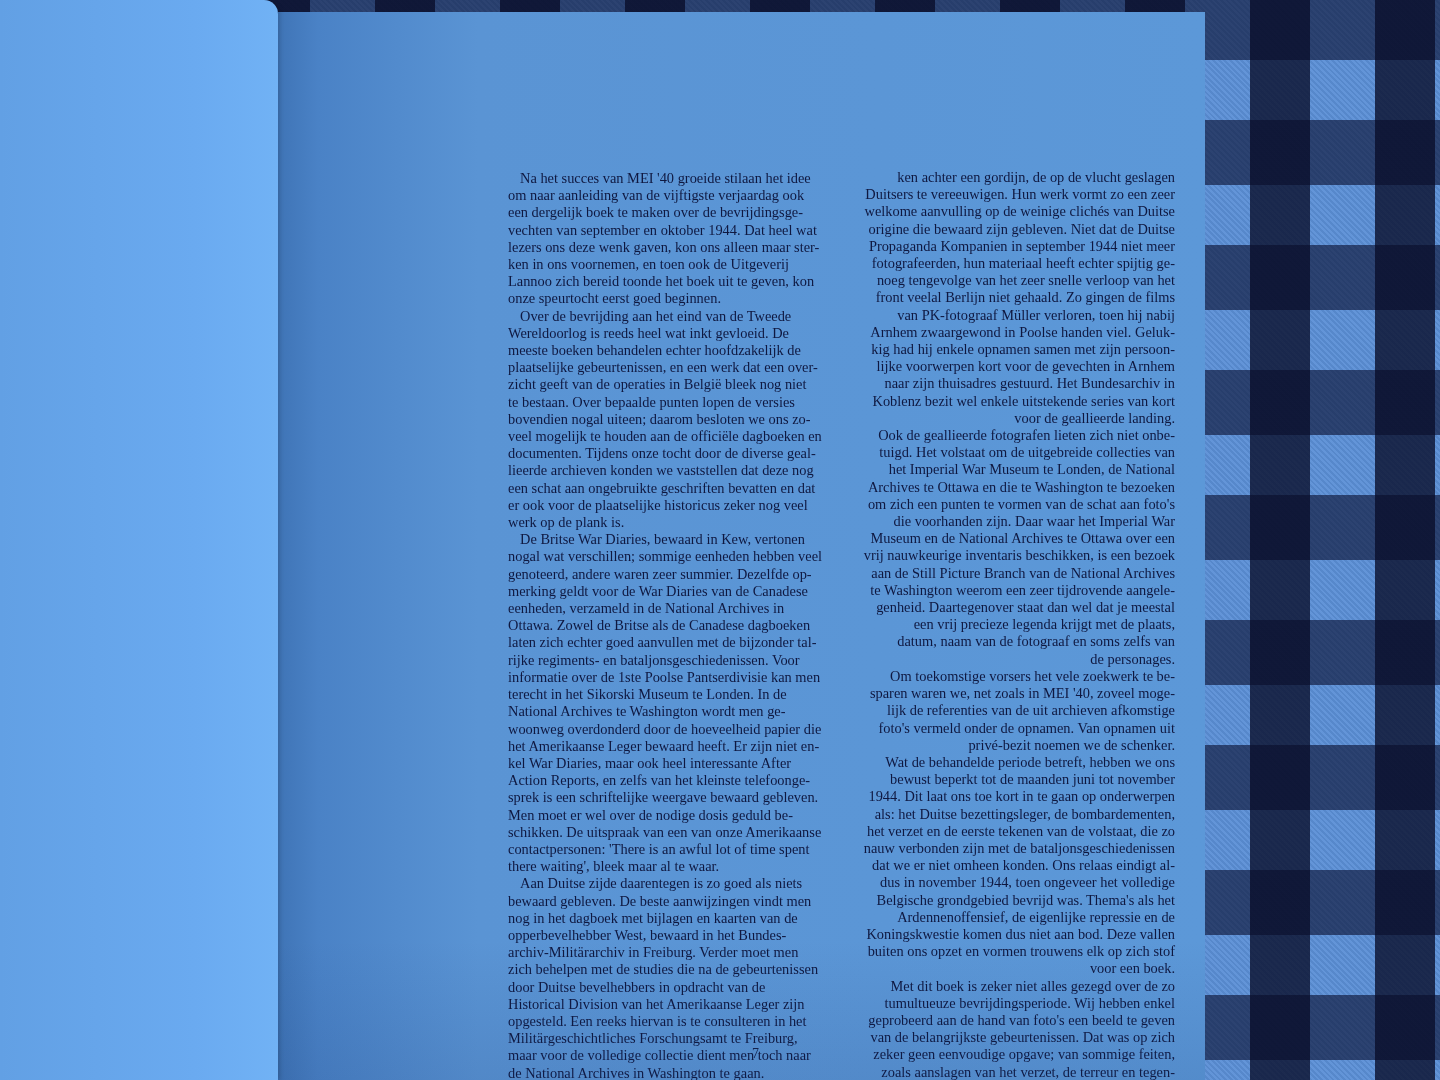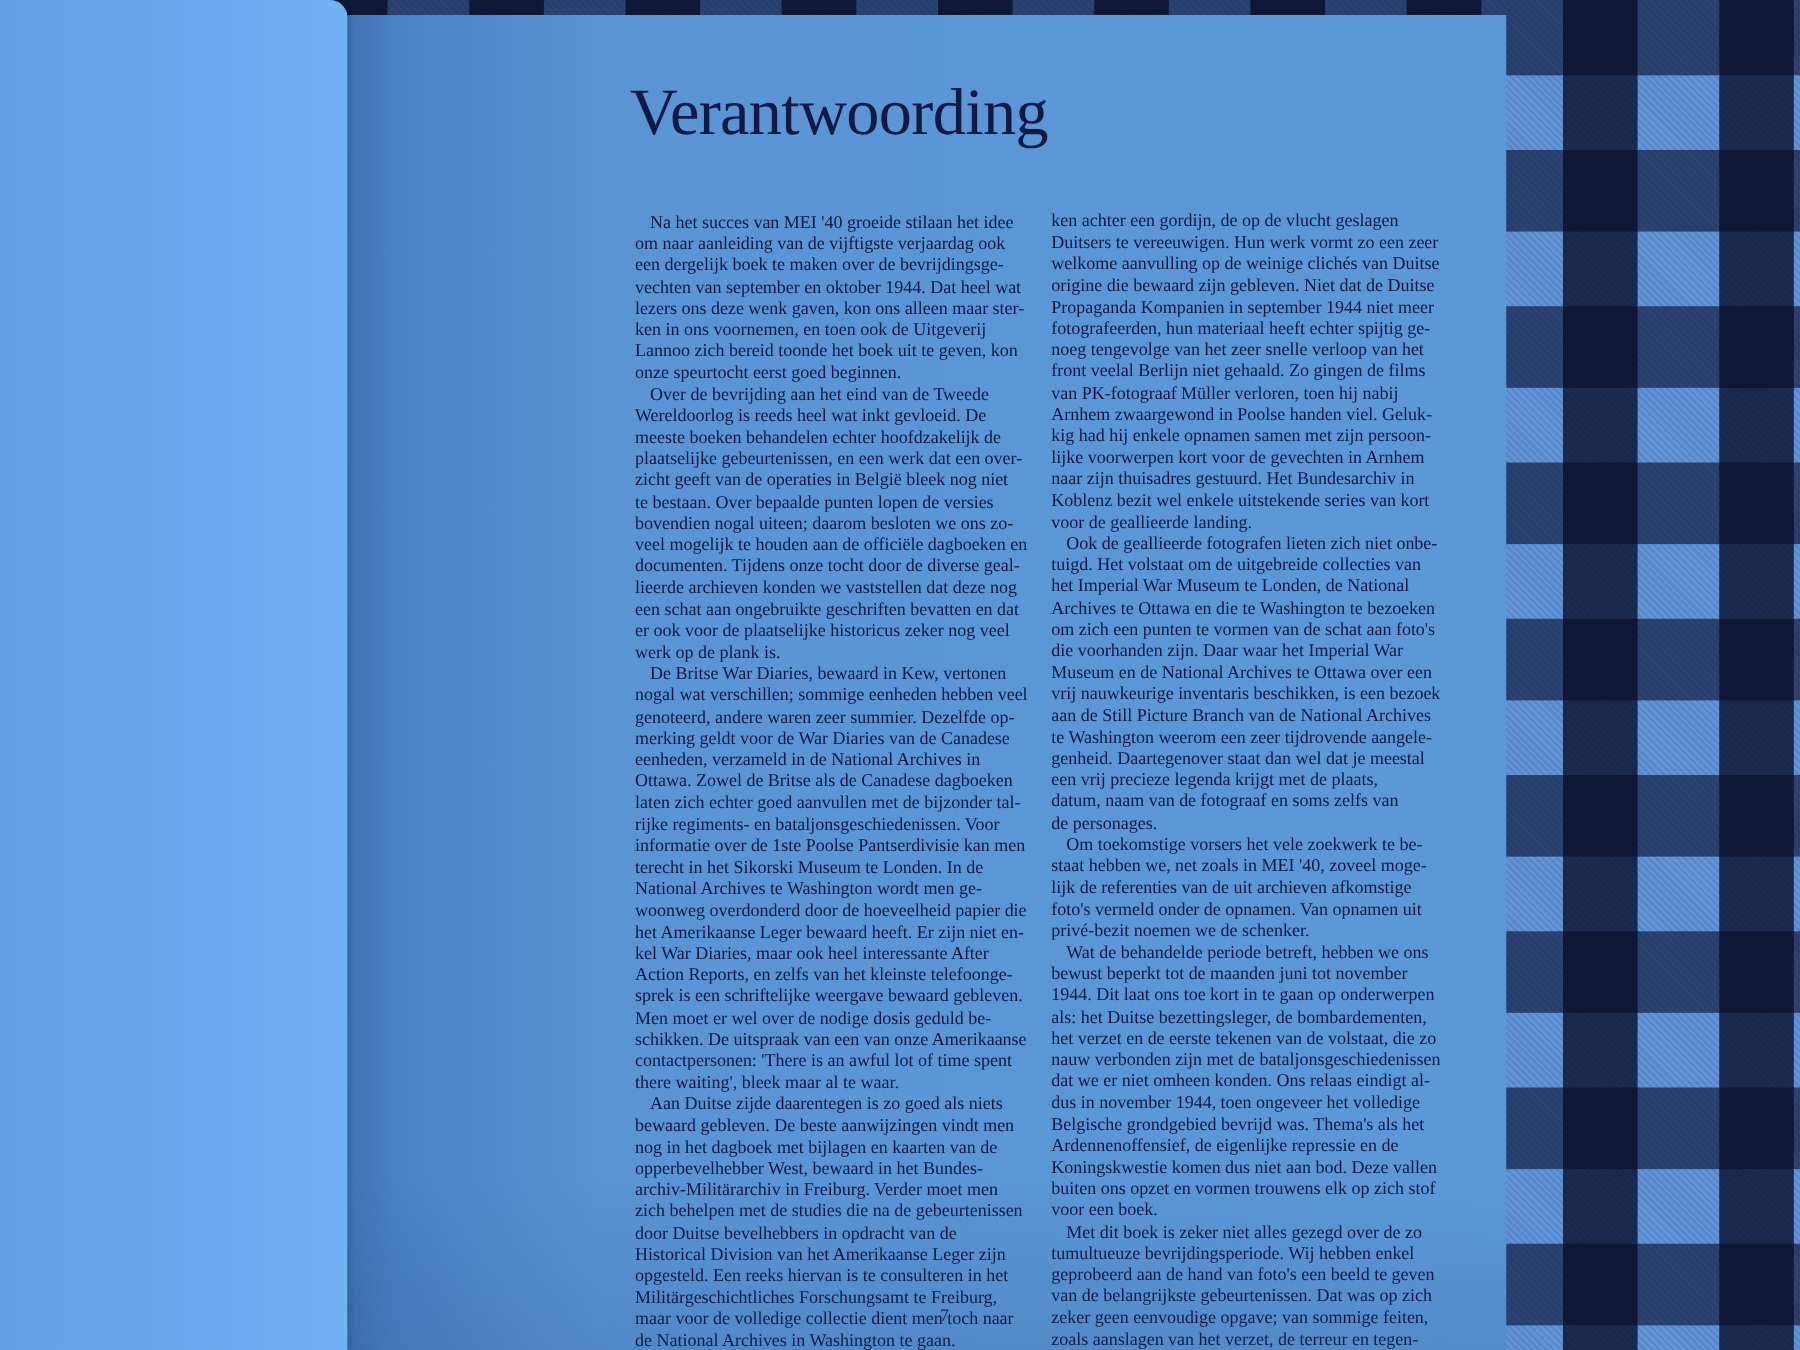--- a/index.html
+++ b/index.html
@@ -42,38 +42,37 @@
     font-family: "Liberation Serif", "DejaVu Serif", serif;
     font-size: 53px; color: #101a44; letter-spacing: -0.5px;
     margin: 0; font-weight: normal;
   }
   .col {
     position: absolute; top: 158px;
     font-family: "Liberation Serif", "DejaVu Serif", serif;
     font-size: 14.4px; line-height: 17.2px; color: #0f1840;
   }
   .col-1 { left: 230px; width: 306px; }
-  .col-2 { left: 563px; width: 334px; top: 157px; }
+  .col-2 { left: 563px; width: 334px; top: 157px; text-align: right; }
   .col .line { display: block; white-space: nowrap; }
   .col .line.indent { padding-left: 12px; }
   .page-number {
     position: absolute; left: 474px; top: 1034px;
     font-family: "Liberation Serif", "DejaVu Serif", serif;
     font-size: 14px; color: #13204a;
   }
 </style>
 </head>
 <body>
 
 <div class="plaid"></div>
 
 <div class="page-left"></div>
 
 <div class="page-right">
-  <h1 class="title">Verantwoording</h1>
 
   <div class="col col-1" id="col-left">
       <span class="line indent">Na het succes van MEI '40 groeide stilaan het idee</span>
       <span class="line">om naar aanleiding van de vijftigste verjaardag ook</span>
       <span class="line">een dergelijk boek te maken over de bevrijdingsge-</span>
       <span class="line">vechten van september en oktober 1944. Dat heel wat</span>
       <span class="line">lezers ons deze wenk gaven, kon ons alleen maar ster-</span>
       <span class="line">ken in ons voornemen, en toen ook de Uitgeverij</span>
       <span class="line">Lannoo zich bereid toonde het boek uit te geven, kon</span>
       <span class="line">onze speurtocht eerst goed beginnen.</span>
@@ -147,21 +146,21 @@
       <span class="line">die voorhanden zijn. Daar waar het Imperial War</span>
       <span class="line">Museum en de National Archives te Ottawa over een</span>
       <span class="line">vrij nauwkeurige inventaris beschikken, is een bezoek</span>
       <span class="line">aan de Still Picture Branch van de National Archives</span>
       <span class="line">te Washington weerom een zeer tijdrovende aangele-</span>
       <span class="line">genheid. Daartegenover staat dan wel dat je meestal</span>
       <span class="line">een vrij precieze legenda krijgt met de plaats,</span>
       <span class="line">datum, naam van de fotograaf en soms zelfs van</span>
       <span class="line">de personages.</span>
       <span class="line indent">Om toekomstige vorsers het vele zoekwerk te be-</span>
-      <span class="line">staat hebben we, net zoals in MEI '40, zoveel moge-</span>
+      <span class="line">sparen waren we, net zoals in MEI '40, zoveel moge-</span>
       <span class="line">lijk de referenties van de uit archieven afkomstige</span>
       <span class="line">foto's vermeld onder de opnamen. Van opnamen uit</span>
       <span class="line">privé-bezit noemen we de schenker.</span>
       <span class="line indent">Wat de behandelde periode betreft, hebben we ons</span>
       <span class="line">bewust beperkt tot de maanden juni tot november</span>
       <span class="line">1944. Dit laat ons toe kort in te gaan op onderwerpen</span>
       <span class="line">als: het Duitse bezettingsleger, de bombardementen,</span>
       <span class="line">het verzet en de eerste tekenen van de volstaat, die zo</span>
       <span class="line">nauw verbonden zijn met de bataljonsgeschiedenissen</span>
       <span class="line">dat we er niet omheen konden. Ons relaas eindigt al-</span>

